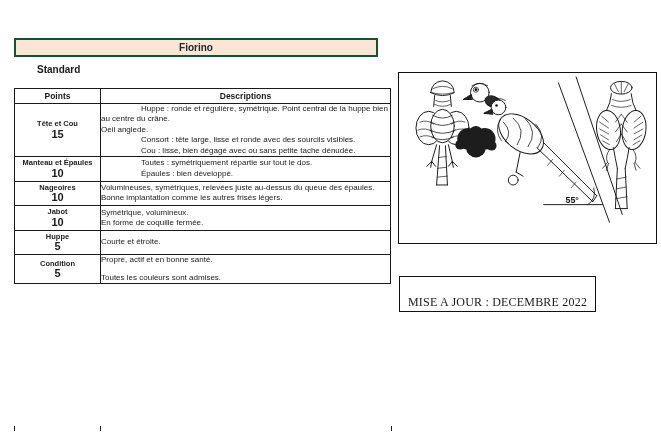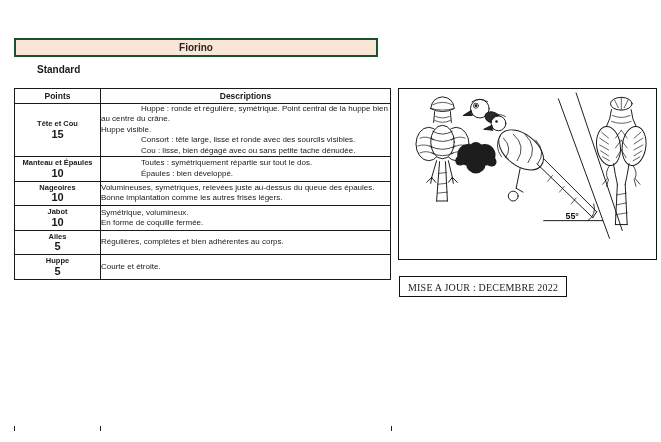--- a/index.html
+++ b/index.html
@@ -45,30 +45,30 @@
   
   .table-stub{
     position:absolute;left:14px;top:426px;width:376px;height:5px;
     border-left:1px solid #1a1a1a;border-right:1px solid #1a1a1a;
   }
   .table-stub .div{
     position:absolute;left:85px;top:0;width:1px;height:5px;background:#1a1a1a;
   }
   
   .figure-box{
-    position:absolute;left:398px;top:88px;width:257px;height:170px;
+    position:absolute;left:398px;top:72px;width:257px;height:170px;
     border:1.5px solid #111;background:#fff;
   }
   .figure-box svg{display:block;}
   
   .update-box{
     position:absolute;left:399px;top:276px;height:14px;
-    border:1px solid #111;padding:3px 8px 2px 8px;
+    border:1px solid #111;padding:18px 8px 2px 8px;
     font-family:"Liberation Serif","DejaVu Serif",serif;
-    font-size:10px;letter-spacing:.2px;white-space:nowrap;
+    font-size:12px;letter-spacing:.2px;white-space:nowrap;
     display:flex;align-items:center;
   }
 </style>
 </head>
 <body>
 
 <div class="title-box">
   <span>Fiorino</span>
 </div>
 <div class="standard-label">Standard</div>
@@ -87,21 +87,21 @@
   <tbody>
       <tr>
         <td class="pts-cell">
           <div class="pts-inner">
             <div class="pts-label">Tête et Cou</div>
             <div class="pts-num">15</div>
           </div>
         </td>
         <td class="desc-cell">
           <div class="desc-line"><span class="u">Huppe</span> : ronde et régulière, symétrique. Point central de la huppe bien au centre du crâne.</div>
-          <div class="desc-line">Huppe visible.</div>
+          <div class="desc-line">Oeil anglede.</div>
           <div class="desc-line"><span class="u">Consort</span> : tête large, lisse et ronde avec des sourcils visibles.</div>
           <div class="desc-line"><span class="u">Cou</span> : lisse, bien dégagé avec ou sans petite tache dénudée.</div>
         </td>
       </tr>
       <tr>
         <td class="pts-cell">
           <div class="pts-inner">
             <div class="pts-label">Manteau et Épaules</div>
             <div class="pts-num">10</div>
           </div>
@@ -131,37 +131,38 @@
           </div>
         </td>
         <td class="desc-cell">
           <div class="desc-line">Symétrique, volumineux.</div>
           <div class="desc-line">En forme de coquille fermée.</div>
         </td>
       </tr>
       <tr>
         <td class="pts-cell">
           <div class="pts-inner">
-            <div class="pts-label">Ailes</div>
-            <div class="pts-num">5</div>
-          </div>
-        </td>
-        <td class="desc-cell">
-          <div class="desc-line">Régulières, complètes et bien adhérentes au corps.</div>
-        </td>
-      </tr>
-      <tr>
-        <td class="pts-cell">
-          <div class="pts-inner">
             <div class="pts-label">Huppe</div>
             <div class="pts-num">5</div>
           </div>
         </td>
         <td class="desc-cell">
           <div class="desc-line">Courte et étroite.</div>
+        </td>
+      </tr>
+      <tr>
+        <td class="pts-cell">
+          <div class="pts-inner">
+            <div class="pts-label">Condition</div>
+            <div class="pts-num">5</div>
+          </div>
+        </td>
+        <td class="desc-cell">
+          <div class="desc-line">Propre, actif et en bonne santé.</div>
+          <div class="desc-line gap">Toutes les couleurs sont admises.</div>
         </td>
       </tr>
     </tbody>
 </table>
 <div class="table-stub">
     <div class="div"></div>
   </div>
 
 <div class="figure-box">
   <svg width="254" height="167" viewBox="0 0 258 170" fill="none" stroke="#1a1a1a" stroke-width="1" stroke-linecap="round">

